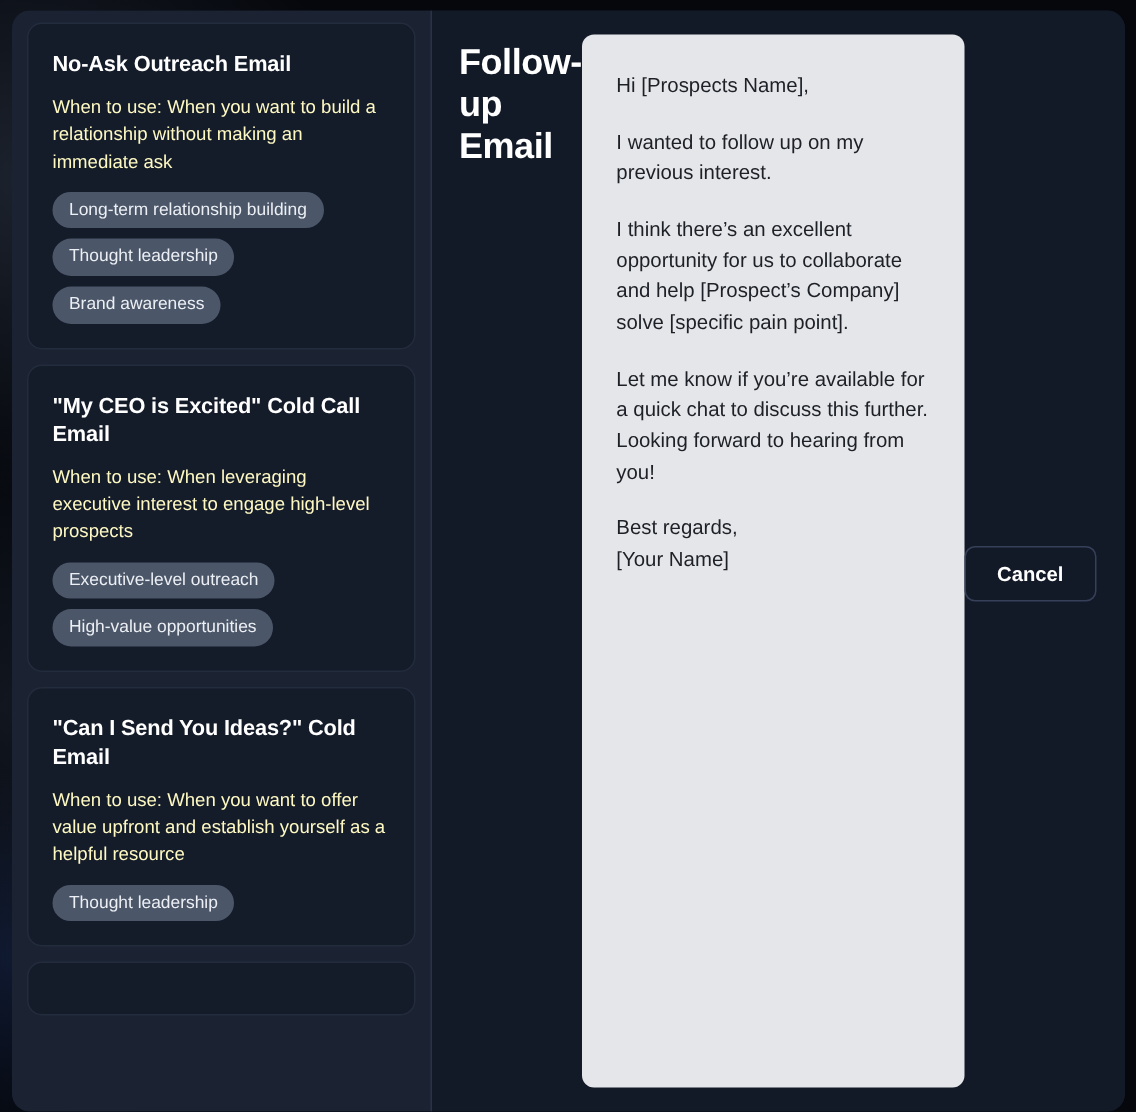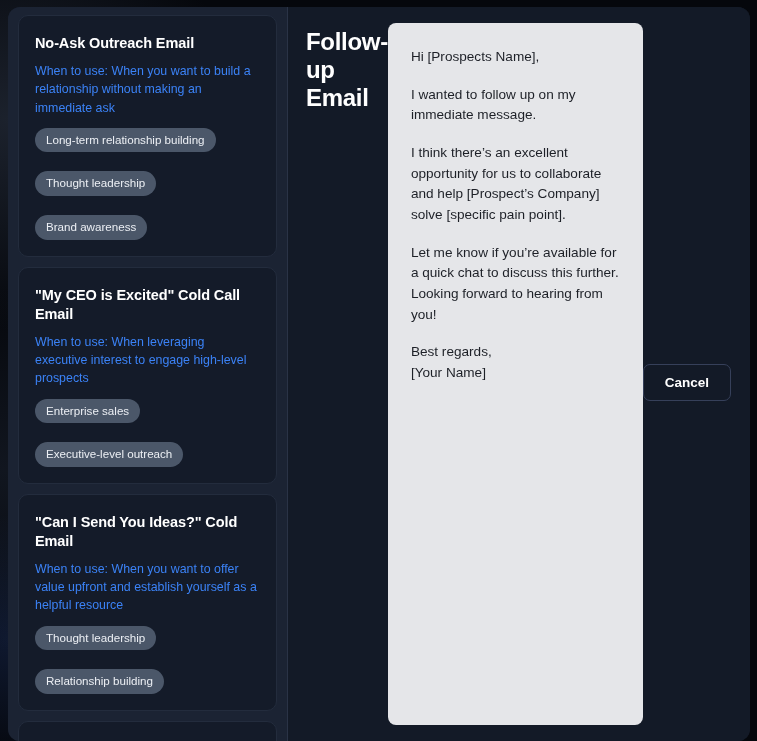--- a/index.html
+++ b/index.html
@@ -62,30 +62,30 @@
   .tpl-title {
     color: #ffffff;
     font-size: 14.5px;
     font-weight: bold;
     line-height: 1.32;
     letter-spacing: -0.1px;
     margin-bottom: 9px;
   }
 
   .tpl-desc {
-    color: #3b82f6;
+    color: #fef9c3;
     font-size: 12.4px;
     line-height: 1.47;
     margin-bottom: 11px;
   }
 
   .tag-wrap {
     display: flex;
     flex-wrap: wrap;
-    gap: 19px;
+    gap: 7px;
   }
 
   .tag {
     display: inline-block;
     background: #4b5769;
     color: #eceff4;
     font-size: 11.6px;
     line-height: 1;
     padding: 6px 11px 7px 11px;
     border-radius: 999px;
@@ -185,50 +185,49 @@
           <span class="tag">Long-term relationship building</span>
           <span class="tag">Thought leadership</span>
           <span class="tag">Brand awareness</span>
         </div>
       </div>
 
       <div class="tpl-card">
         <div class="tpl-title">"My CEO is Excited" Cold Call Email</div>
         <div class="tpl-desc">When to use: When leveraging executive interest to engage high-level prospects</div>
         <div class="tag-wrap">
-          <span class="tag">Enterprise sales</span>
           <span class="tag">Executive-level outreach</span>
+          <span class="tag">High-value opportunities</span>
         </div>
       </div>
 
       <div class="tpl-card">
         <div class="tpl-title">"Can I Send You Ideas?" Cold Email</div>
         <div class="tpl-desc">When to use: When you want to offer value upfront and establish yourself as a helpful resource</div>
         <div class="tag-wrap">
           <span class="tag">Thought leadership</span>
-          <span class="tag">Relationship building</span>
         </div>
       </div>
 
       <div class="tpl-card">
         
         
         
       </div>
 
     </div>
   </div>
 
   <div class="right-panel">
     <div class="right-title">Follow-up Email</div>
 
     <div class="email-card">
       <div class="email-body">
         <p>Hi [Prospects Name],</p>
-        <p>I wanted to follow up on my immediate message.</p>
+        <p>I wanted to follow up on my previous interest.</p>
         <p>I think there’s an excellent opportunity for us to collaborate and help [Prospect’s Company] solve [specific pain point].</p>
         <p>Let me know if you’re available for a quick chat to discuss this further.
 Looking forward to hearing from you!</p>
         <p>Best regards,
 [Your Name]</p>
       </div>
     </div>
 
     <div class="footer">
       <button class="btn btn-cancel">Cancel</button>

